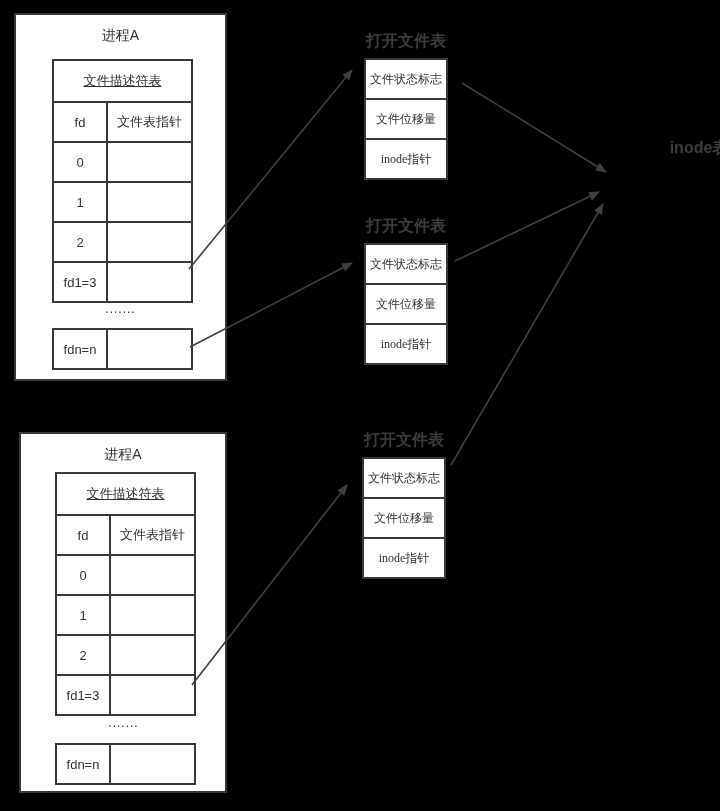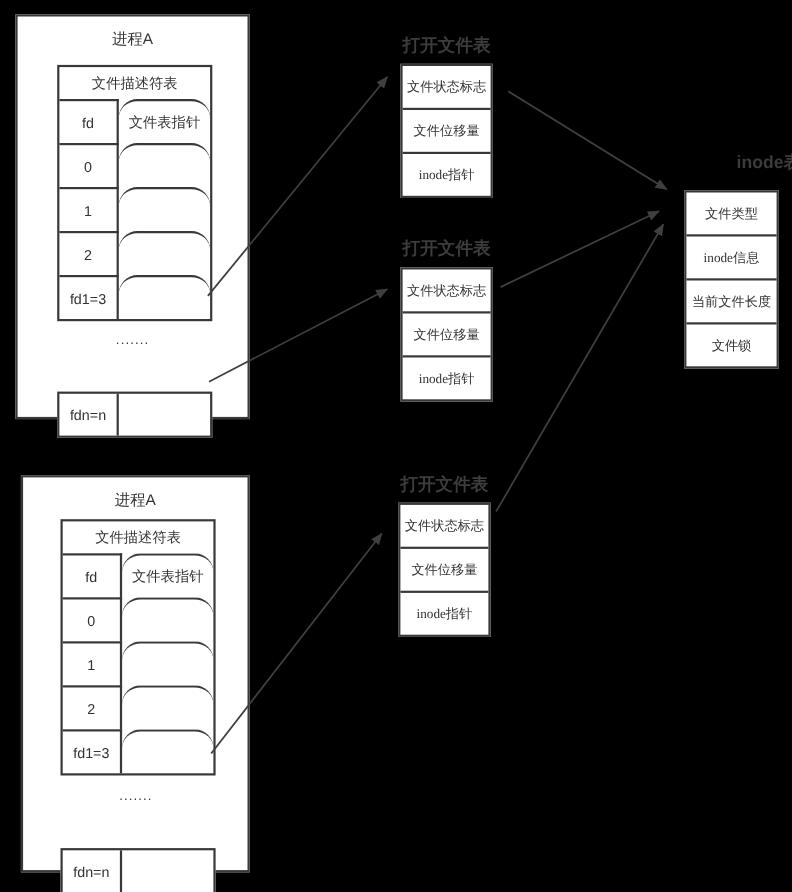--- a/index.html
+++ b/index.html
@@ -9,26 +9,26 @@
   html,body{margin:0;padding:0;background:var(--background);}
   .canvas{
     position:relative;width:720px;height:811px;background:var(--background);
     font-family:"Liberation Sans","DejaVu Sans",sans-serif;overflow:hidden;
   }
   .process-box{position:absolute;background:var(--surface);border:2px solid var(--border);box-sizing:border-box;}
   .process-title{position:absolute;top:12px;left:0;right:0;text-align:center;color:var(--text);font-size:14px;}
   .fdtable{position:absolute;display:grid;grid-template-columns:54px 1fr;background:var(--surface);
     border:2px solid var(--border);box-sizing:content-box;}
   .cell{display:flex;align-items:center;justify-content:center;font-size:13px;color:var(--text);}
-  .fdtable .full{grid-column:1/-1;height:29px;}
+  .fdtable .full{grid-column:1/-1;height:40px;text-decoration:underline;}
   .fdtable .c1{height:38px;border-top:2px solid var(--border);border-right:2px solid var(--border);}
-  .fdtable .c2{height:38px;border-top:2px solid var(--border);border-radius:17px;}
+  .fdtable .c2{height:38px;border-top:2px solid var(--border);}
   .dots{position:absolute;text-align:center;color:var(--text);font-size:12px;letter-spacing:1px;}
   .fdnrow{position:absolute;display:grid;grid-template-columns:54px 1fr;background:var(--surface);
-    border:2px solid var(--border);margin-top:28px;}
+    border:2px solid var(--border);}
   .fdnrow .c1{height:38px;border-right:2px solid var(--border);}
   .fdnrow .c2{height:38px;}
   .vtable{position:absolute;background:var(--surface);border:2px solid var(--border);box-sizing:content-box;}
   .vcell{height:38px;display:flex;align-items:center;justify-content:center;font-size:12px;color:var(--text);white-space:nowrap;font-family:Liberation Serif, serif;}
   .vcell + .vcell{border-top:2px solid var(--border);}
   .float-title{position:absolute;color:var(--muted-title);font-weight:bold;font-size:16px;text-align:center;white-space:nowrap;}
   .arrow-layer{position:absolute;left:0;top:0;z-index:5;pointer-events:none;}
   .arrow{stroke:var(--arrow);stroke-width:1.6;}
 </style>
 </head>
@@ -95,26 +95,20 @@
   </div>
 
   <div class="float-title" style="left:362px;top:430px;width:84px;">打开文件表</div>
   <div class="vtable" style="left:362px;top:457px;width:80px;">
     <div class="vcell">文件状态标志</div>
     <div class="vcell">文件位移量</div>
     <div class="vcell">inode指针</div>
   </div>
 
   <div class="float-title" style="left:656px;top:138px;width:86px;">inode表</div>
-  <div class="vtable" style="left:622px;top:173px;width:82px;">
-    <div class="vcell">文件类型</div>
-    <div class="vcell">inode信息</div>
-    <div class="vcell">当前文件长度</div>
-    <div class="vcell">文件锁</div>
-  </div>
 
   <svg class="arrow-layer" width="720" height="811" viewBox="0 0 720 811">
     <defs>
       <marker id="ah" markerUnits="userSpaceOnUse" markerWidth="12" markerHeight="10" refX="10" refY="4.5" orient="auto">
         <path d="M0,0 L11,4.5 L0,9 Z" style="fill:var(--arrow,#3f3f3f)"></path>
       </marker>
     </defs>
     <line class="arrow" marker-end="url(#ah)" x1="189" y1="269" x2="352" y2="70"></line>
     <line class="arrow" marker-end="url(#ah)" x1="190" y1="347" x2="352" y2="263"></line>
     <line class="arrow" marker-end="url(#ah)" x1="462" y1="83" x2="606" y2="172"></line>

